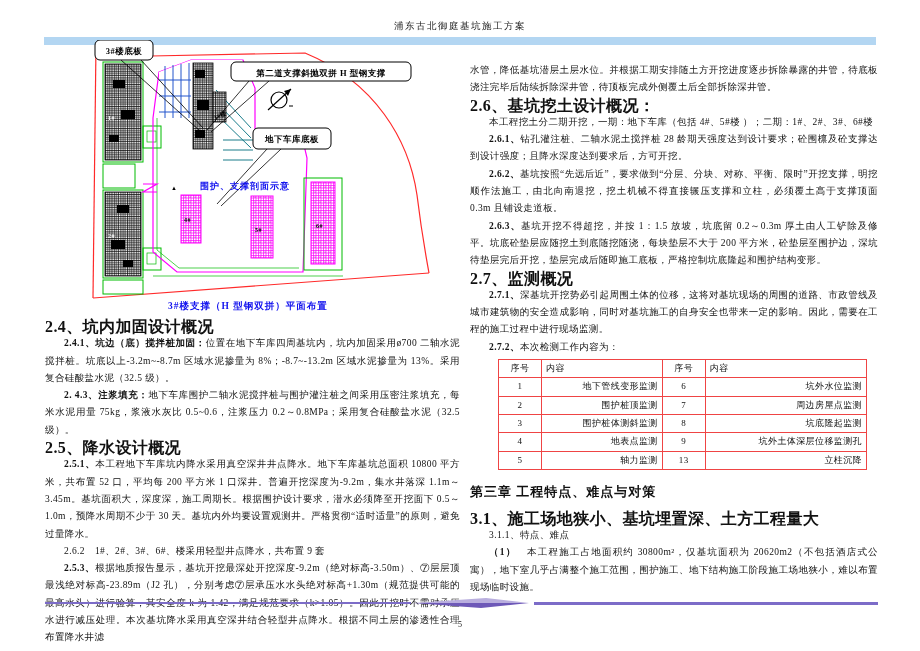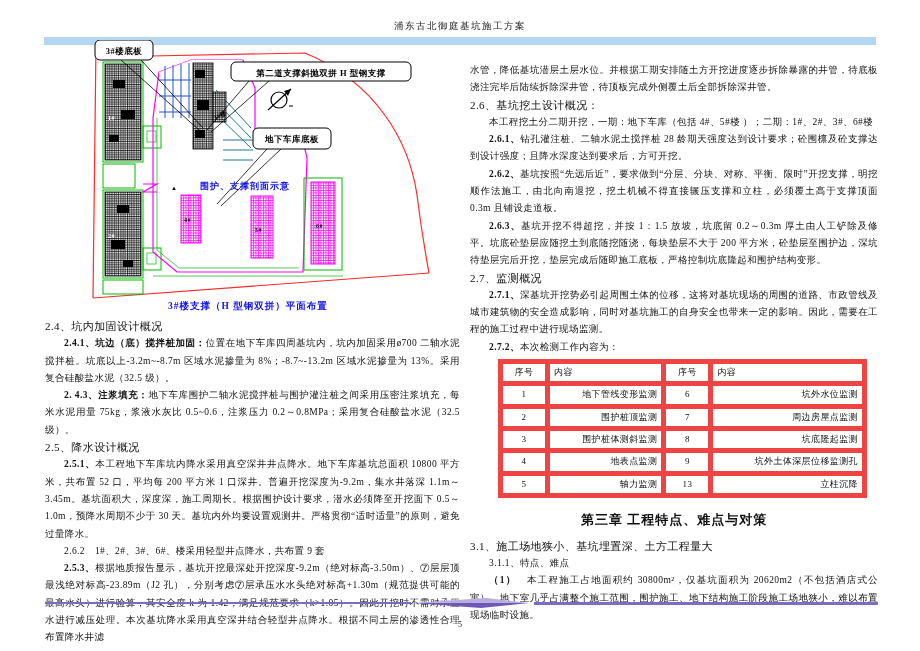--- a/index.html
+++ b/index.html
@@ -20,42 +20,42 @@
   .doc-title{position:absolute;top:20px;left:0;width:920px;text-align:center;
     font-size:9.5px;letter-spacing:1.5px;color:#222;}
   .header-bar{position:absolute;top:37px;left:44px;width:832px;height:8px;background:var(--header-bar);}
 
   .col{position:absolute;font-size:9.5px;line-height:17.3px;letter-spacing:0.4px;text-align:justify;}
   .col-left{left:45px;top:40px;width:415px;}
   .col-right{left:470px;top:55px;width:408px;}
   p{margin:0;}
   .para{text-indent:2em;}
   .noindent{text-indent:0;margin-top:7px;}
-  .h-bold{font-weight:normal;font-size:11px;text-indent:0;}
-  .chapter{font-weight:bold;font-size:13px;text-align:center;text-indent:0;
+  .h-bold{font-weight:bold;font-size:16px;text-indent:0;}
+  .chapter{font-weight:bold;font-size:13px;text-indent:0;
     margin:12px 0 8px 0;line-height:20px;letter-spacing:1px;}
 
   .fig-wrap{margin-left:38px;width:380px;height:278px;}
   .fig-wrap svg{display:block;}
   .callout-text{font-size:8.5px;font-weight:bold;letter-spacing:0.5px;fill:#000;}
   .tiny-label{font-size:6px;fill:#ffffff;font-weight:bold;}
   .tiny-label-dark{font-size:6px;fill:#000;font-weight:bold;}
   .blue-note{font-size:9px;font-weight:bold;fill:var(--fig-blue);letter-spacing:1px;}
   .fig-caption{font-size:9.5px;font-weight:bold;fill:var(--fig-blue);letter-spacing:1px;}
   .stroke-red{stroke:var(--site-boundary);stroke-width:1.2;fill:none;}
   .stroke-green{stroke:var(--structure-green);stroke-width:1;fill:none;}
   .stroke-green-thin{stroke:var(--structure-green);stroke-width:0.7;fill:none;}
   .stroke-mag{stroke:var(--pit-outline);stroke-width:1.2;fill:none;}
   .stroke-blue{stroke:var(--support-blue);stroke-width:1;fill:none;}
   .stroke-teal{stroke:var(--brace-teal);stroke-width:0.9;fill:none;}
   .leader{stroke:#000;stroke-width:0.8;fill:none;}
   .callout-box{fill:#fff;stroke:#000;stroke-width:1;}
 
   table.mon{border-collapse:collapse;margin:3px 0 6px 28px;width:369px;font-size:9px;}
-  table.mon th,table.mon td{border:5px solid #ef4444;height:15px;padding:0 4px;font-weight:normal;margin-top:13px;}
+  table.mon th,table.mon td{border:1px solid #ef4444;height:15px;padding:0 4px;font-weight:normal;margin-top:13px;}
   table.mon .num{width:34px;text-align:center;}
   table.mon th{}
   table.mon td.cont{text-align:right;}
 
   .footer-line-left{position:absolute;left:45px;top:602px;width:366px;height:2px;background:var(--footer-rule);}
   .footer-line-right{position:absolute;left:534px;top:602px;width:344px;height:2.5px;background:var(--footer-rule);}
   .footer-arrow{position:absolute;left:411px;top:597px;}
   .footer-company{position:absolute;left:45px;top:610px;font-size:8.5px;letter-spacing:0.5px;margin-top:48px;}
   .page-num{position:absolute;left:0;top:620px;width:920px;text-align:center;font-size:8px;}
 </style>

